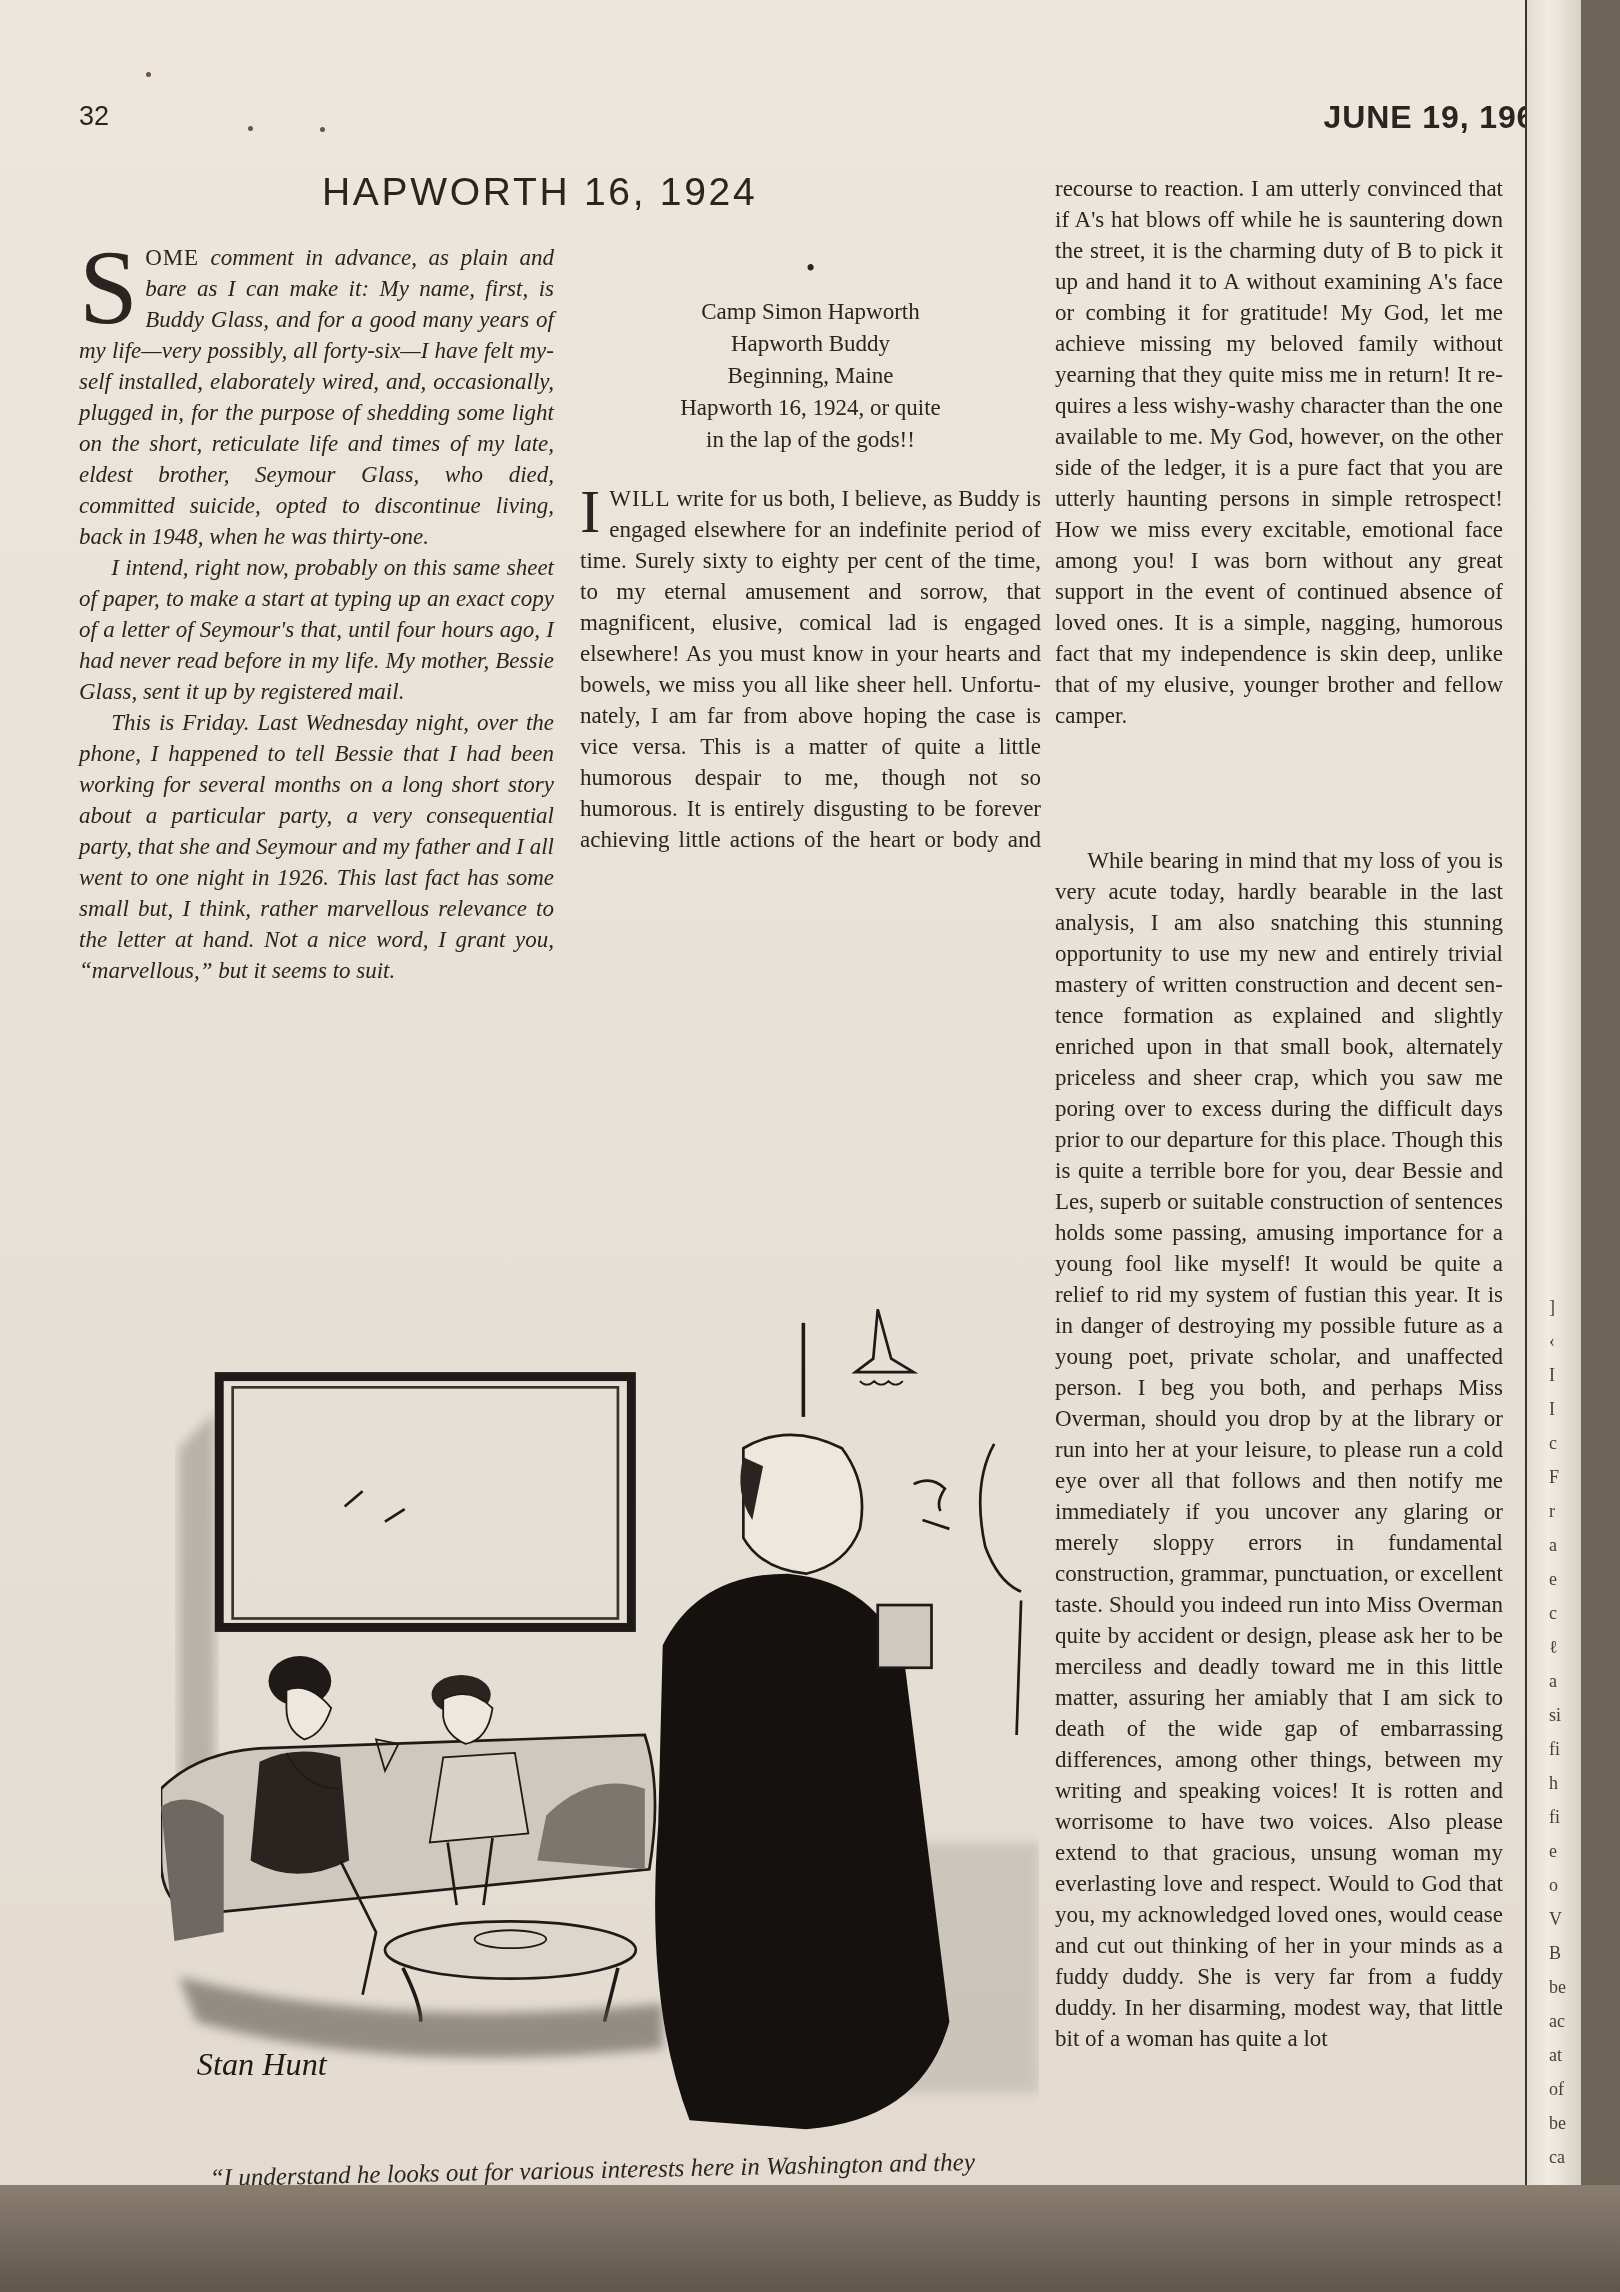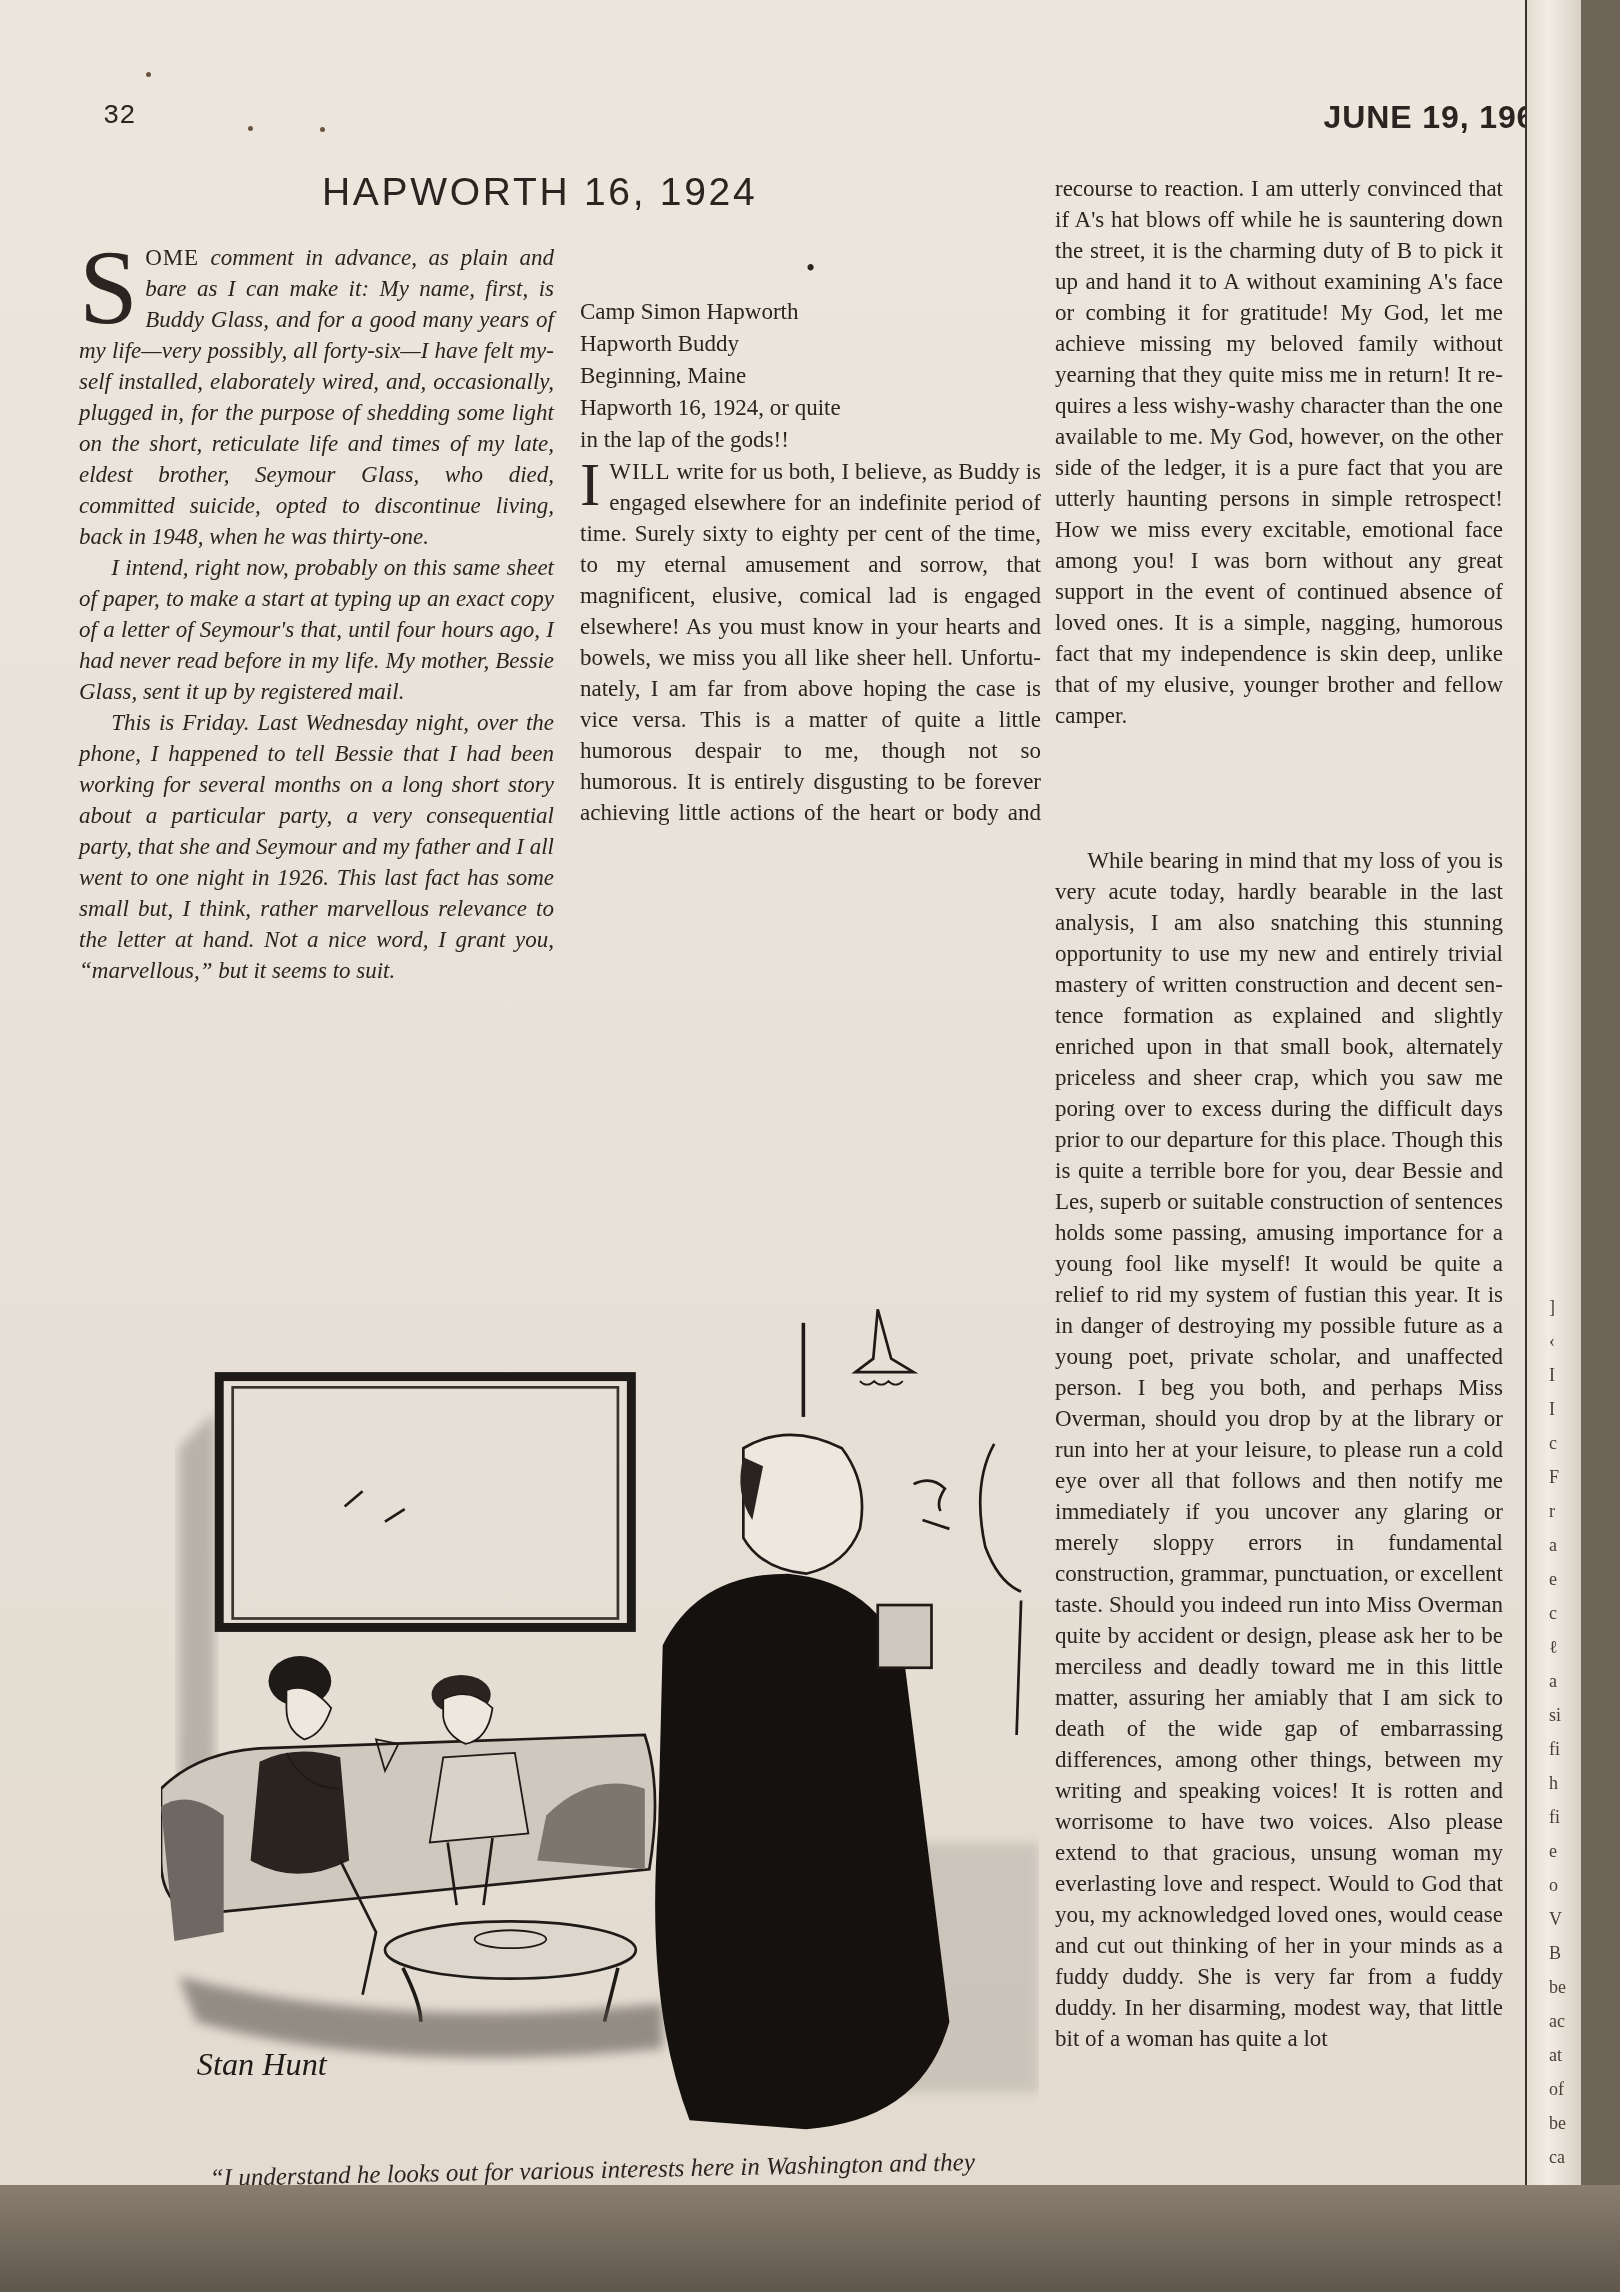--- a/index.html
+++ b/index.html
@@ -17,41 +17,41 @@
     }
     .page-edge {
       position: absolute; right: 0; top: 0; width: 54px; height: 2239px;
       background: linear-gradient(90deg, #e2dbd0, #f1ece4 40%, #d9d1c5);
       border-left: 2.7px solid #3a322c;
     }
     .bottom-shadow {
       position: absolute; left: 0; right: 0; top: 2185px; bottom: 0;
       background: linear-gradient(180deg, #8a7e70, #5f564c);
     }
-    .page-number { position: absolute; left: 79px; top: 101px; font-size: 27px; font-family: Liberation Mono, monospace; margin-left: 24px; }
+    .page-number { position: absolute; left: 79px; top: 101px; font-size: 27px; font-family: Liberation Sans, sans-serif; }
     .dot { position: absolute; width: 5.4px; height: 5.4px; border-radius: 50%; background: #6b5540; }
     .issue-date { position: absolute; right: 27px; top: 99px; font-size: 32px; font-weight: bold; letter-spacing: 0.9px; font-family: "Liberation Sans", sans-serif; }
     .title { position: absolute; left: 322px; top: 170px; font-size: 39px; letter-spacing: 2.7px; font-family: "Liberation Sans", sans-serif; font-weight: normal; }
 
     .col { position: absolute; font-size: 22px; line-height: 31px; text-align: justify; hyphens: manual; }
     .col p { margin: 0; text-indent: 1.4em; }
     .col p.noindent { text-indent: 0; }
     .italic { font-family: "Liberation Serif", serif; font-style: italic; font-size: 23px; }
     .roman { font-family: "Liberation Serif", serif; font-size: 23px; }
 
     .col1 { left: 79px; top: 242px; width: 475px; }
     .col2 { left: 580px; top: 242px; width: 461px; }
     .col3 { left: 1055px; top: 175px; width: 448px; }
 
     .dropcap { float: left; font-size: 106px; line-height: 81px; margin: 5.4px 7.2px 0 0; font-family: "Liberation Serif", serif; font-style: normal; }
     .dropcap-i { float: left; font-size: 61px; line-height: 50px; margin: 3.6px 9px 0 0; font-family: "Liberation Serif", serif; }
     .smallcaps { font-variant: small-caps; font-style: normal; letter-spacing: 0.9px; margin-top: 48px; }
 
     .separator { text-align: center; font-size: 21.5px; margin: 10.7px 0 12.5px; }
-    .address { text-align: left; line-height: 32px; }
+    .address { text-align: center; line-height: 32px; margin-bottom: 27px; }
     .salutation { font-variant: small-caps; text-indent: 0 !important; letter-spacing: 1.3px; margin-bottom: 23px !important; padding-left: 1.3em; text-indent: -1.3em !important; }
 
     .cartoon { position: absolute; left: 161px; top: 1287px; width: 878px; height: 878px; }
     .caption { position: absolute; left: 210px; top: 2154px; width: 770px; font-family: "Liberation Serif", serif; font-style: italic; font-size: 25px; line-height: 32px; transform: rotate(-1.2deg); }
 
     .margin-letters { position: absolute; left: 1549px; top: 1290px; width: 18px; font-family: "Liberation Serif", serif; font-size: 18px; line-height: 34px; color: #4a3e35; }
   </style>
 </head>
 <body>
 

